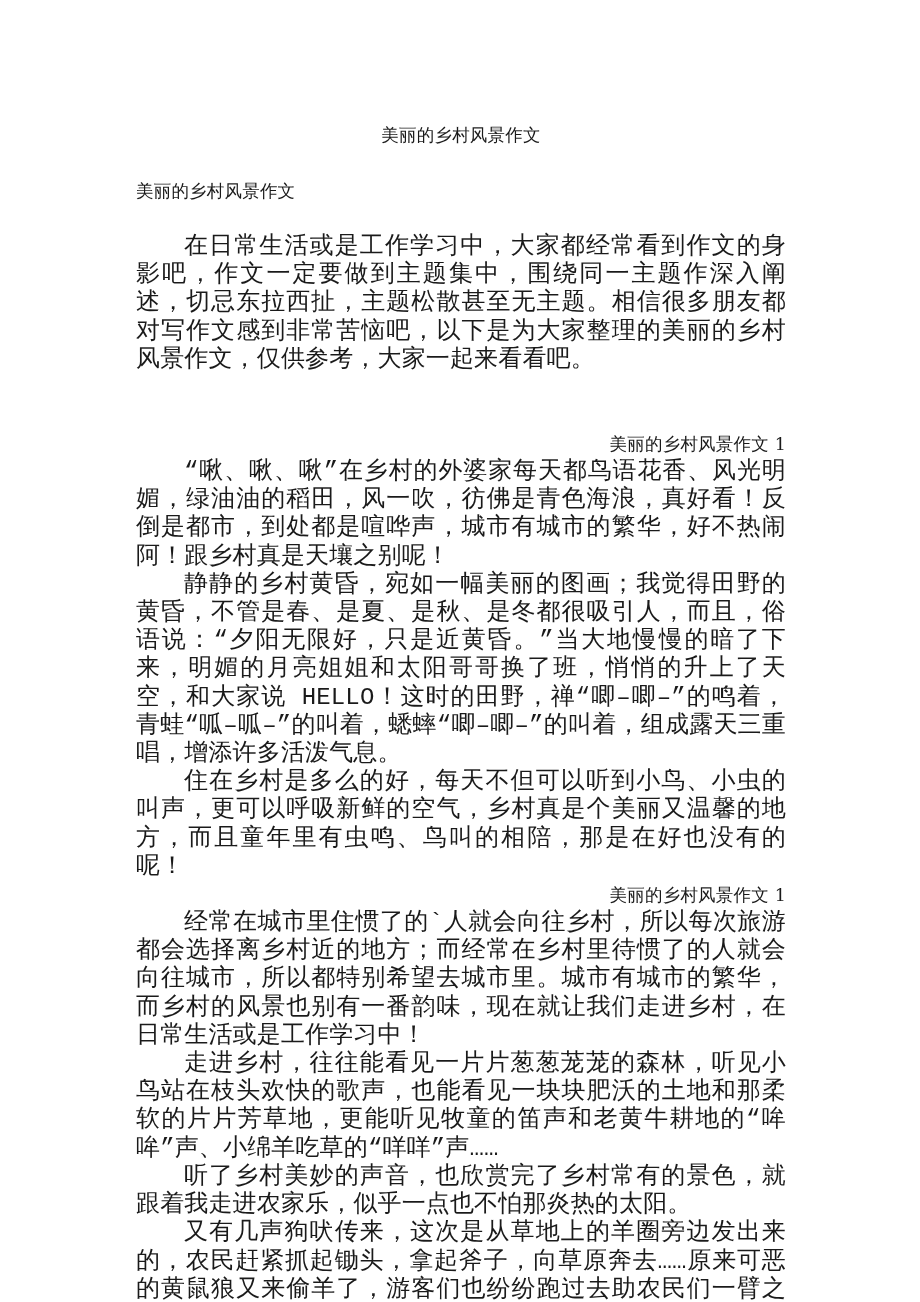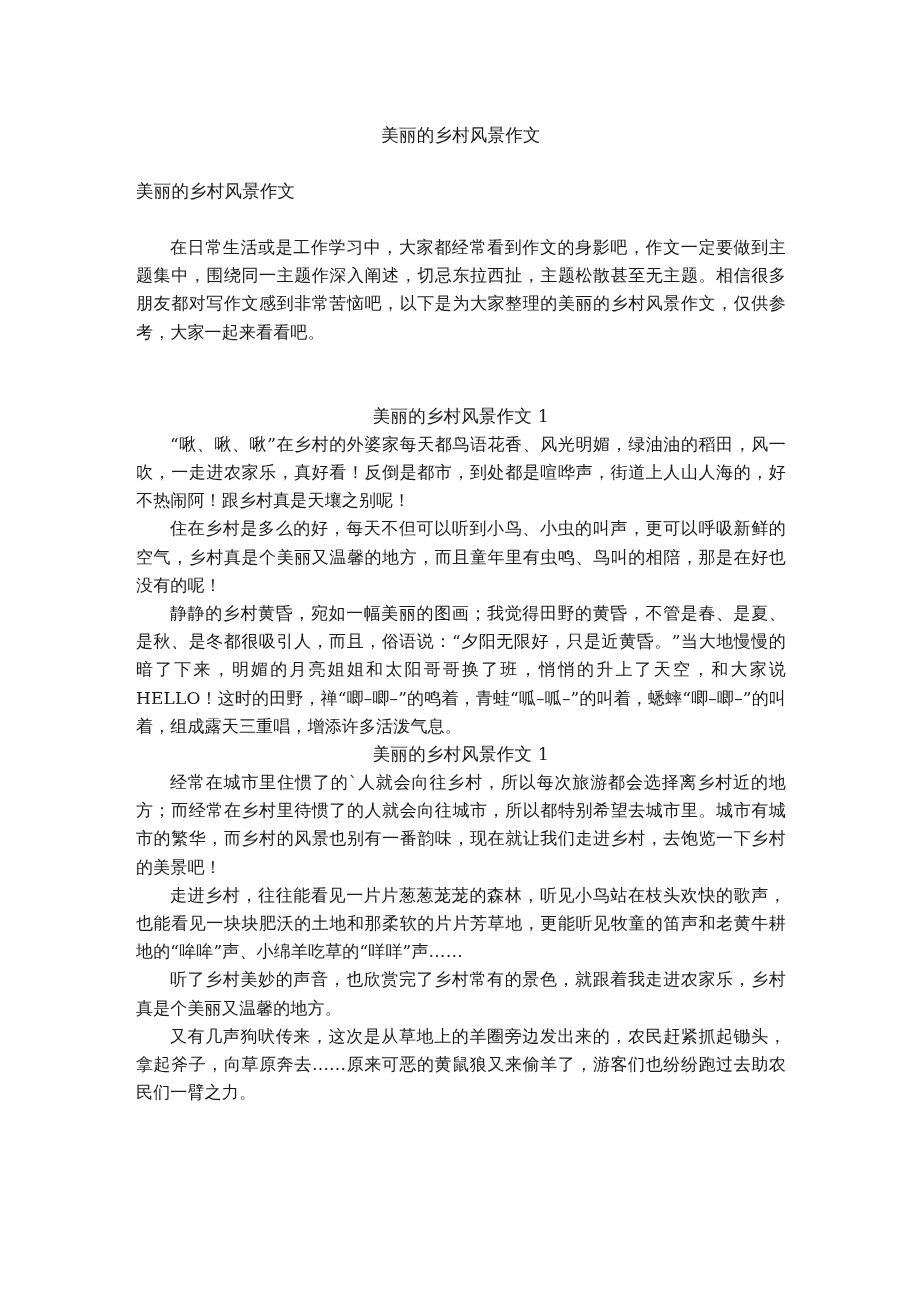--- a/index.html
+++ b/index.html
@@ -40,60 +40,61 @@
     line-height: 28px;
     margin: 0;
     text-align: left;
     font-weight: normal;
     letter-spacing: 0.2px;
   }
   .heading.lead {
     margin-top: 28px;
   }
   .para {
-    font-size: 17px;
+    font-size: 24px;
     line-height: 28.2px;
     margin: 0;
     text-align: justify;
     text-align-last: left;
     text-indent: 2em;
     letter-spacing: 0.15px;
+    font-family: Liberation Mono, monospace;
   }
   .spacer-sm { height: 28px; }
   .spacer-md { height: 56px; }
   .sec-heading {
     font-size: 17.5px;
     line-height: 28px;
     margin: 0;
     font-weight: normal;
-    text-align: center;
+    text-align: right;
     letter-spacing: 0.2px;
   }
 </style>
 </head>
 <body>
 
 <div class="page">
   <div class="content">
 
     <div class="doc-title">美丽的乡村风景作文</div>
 
     <div class="heading lead">美丽的乡村风景作文</div>
 
     <div class="spacer-sm"></div>
 
     <p class="para">在日常生活或是工作学习中，大家都经常看到作文的身影吧，作文一定要做到主题集中，围绕同一主题作深入阐述，切忌东拉西扯，主题松散甚至无主题。相信很多朋友都对写作文感到非常苦恼吧，以下是为大家整理的美丽的乡村风景作文，仅供参考，大家一起来看看吧。</p>
 
     <div class="spacer-md"></div>
 
     <div class="sec-heading">美丽的乡村风景作文 1</div>
-    <p class="para">“啾、啾、啾”在乡村的外婆家每天都鸟语花香、风光明媚，绿油油的稻田，风一吹，一走进农家乐，真好看！反倒是都市，到处都是喧哗声，街道上人山人海的，好不热闹阿！跟乡村真是天壤之别呢！</p>
+    <p class="para">“啾、啾、啾”在乡村的外婆家每天都鸟语花香、风光明媚，绿油油的稻田，风一吹，彷佛是青色海浪，真好看！反倒是都市，到处都是喧哗声，城市有城市的繁华，好不热闹阿！跟乡村真是天壤之别呢！</p>
+    <p class="para">静静的乡村黄昏，宛如一幅美丽的图画；我觉得田野的黄昏，不管是春、是夏、是秋、是冬都很吸引人，而且，俗语说：“夕阳无限好，只是近黄昏。”当大地慢慢的暗了下来，明媚的月亮姐姐和太阳哥哥换了班，悄悄的升上了天空，和大家说 HELLO！这时的田野，禅“唧–唧–”的鸣着，青蛙“呱–呱–”的叫着，蟋蟀“唧–唧–”的叫着，组成露天三重唱，增添许多活泼气息。</p>
     <p class="para">住在乡村是多么的好，每天不但可以听到小鸟、小虫的叫声，更可以呼吸新鲜的空气，乡村真是个美丽又温馨的地方，而且童年里有虫鸣、鸟叫的相陪，那是在好也没有的呢！</p>
-    <p class="para">静静的乡村黄昏，宛如一幅美丽的图画；我觉得田野的黄昏，不管是春、是夏、是秋、是冬都很吸引人，而且，俗语说：“夕阳无限好，只是近黄昏。”当大地慢慢的暗了下来，明媚的月亮姐姐和太阳哥哥换了班，悄悄的升上了天空，和大家说 HELLO！这时的田野，禅“唧–唧–”的鸣着，青蛙“呱–呱–”的叫着，蟋蟀“唧–唧–”的叫着，组成露天三重唱，增添许多活泼气息。</p>
 
     <div class="sec-heading">美丽的乡村风景作文 1</div>
-    <p class="para">经常在城市里住惯了的`人就会向往乡村，所以每次旅游都会选择离乡村近的地方；而经常在乡村里待惯了的人就会向往城市，所以都特别希望去城市里。城市有城市的繁华，而乡村的风景也别有一番韵味，现在就让我们走进乡村，去饱览一下乡村的美景吧！</p>
+    <p class="para">经常在城市里住惯了的`人就会向往乡村，所以每次旅游都会选择离乡村近的地方；而经常在乡村里待惯了的人就会向往城市，所以都特别希望去城市里。城市有城市的繁华，而乡村的风景也别有一番韵味，现在就让我们走进乡村，在日常生活或是工作学习中！</p>
     <p class="para">走进乡村，往往能看见一片片葱葱茏茏的森林，听见小鸟站在枝头欢快的歌声，也能看见一块块肥沃的土地和那柔软的片片芳草地，更能听见牧童的笛声和老黄牛耕地的“哞哞”声、小绵羊吃草的“咩咩”声……</p>
-    <p class="para">听了乡村美妙的声音，也欣赏完了乡村常有的景色，就跟着我走进农家乐，乡村真是个美丽又温馨的地方。</p>
+    <p class="para">听了乡村美妙的声音，也欣赏完了乡村常有的景色，就跟着我走进农家乐，似乎一点也不怕那炎热的太阳。</p>
     <p class="para">又有几声狗吠传来，这次是从草地上的羊圈旁边发出来的，农民赶紧抓起锄头，拿起斧子，向草原奔去……原来可恶的黄鼠狼又来偷羊了，游客们也纷纷跑过去助农民们一臂之力。</p>
 
   </div>
 </div>
 
 </body></html>

